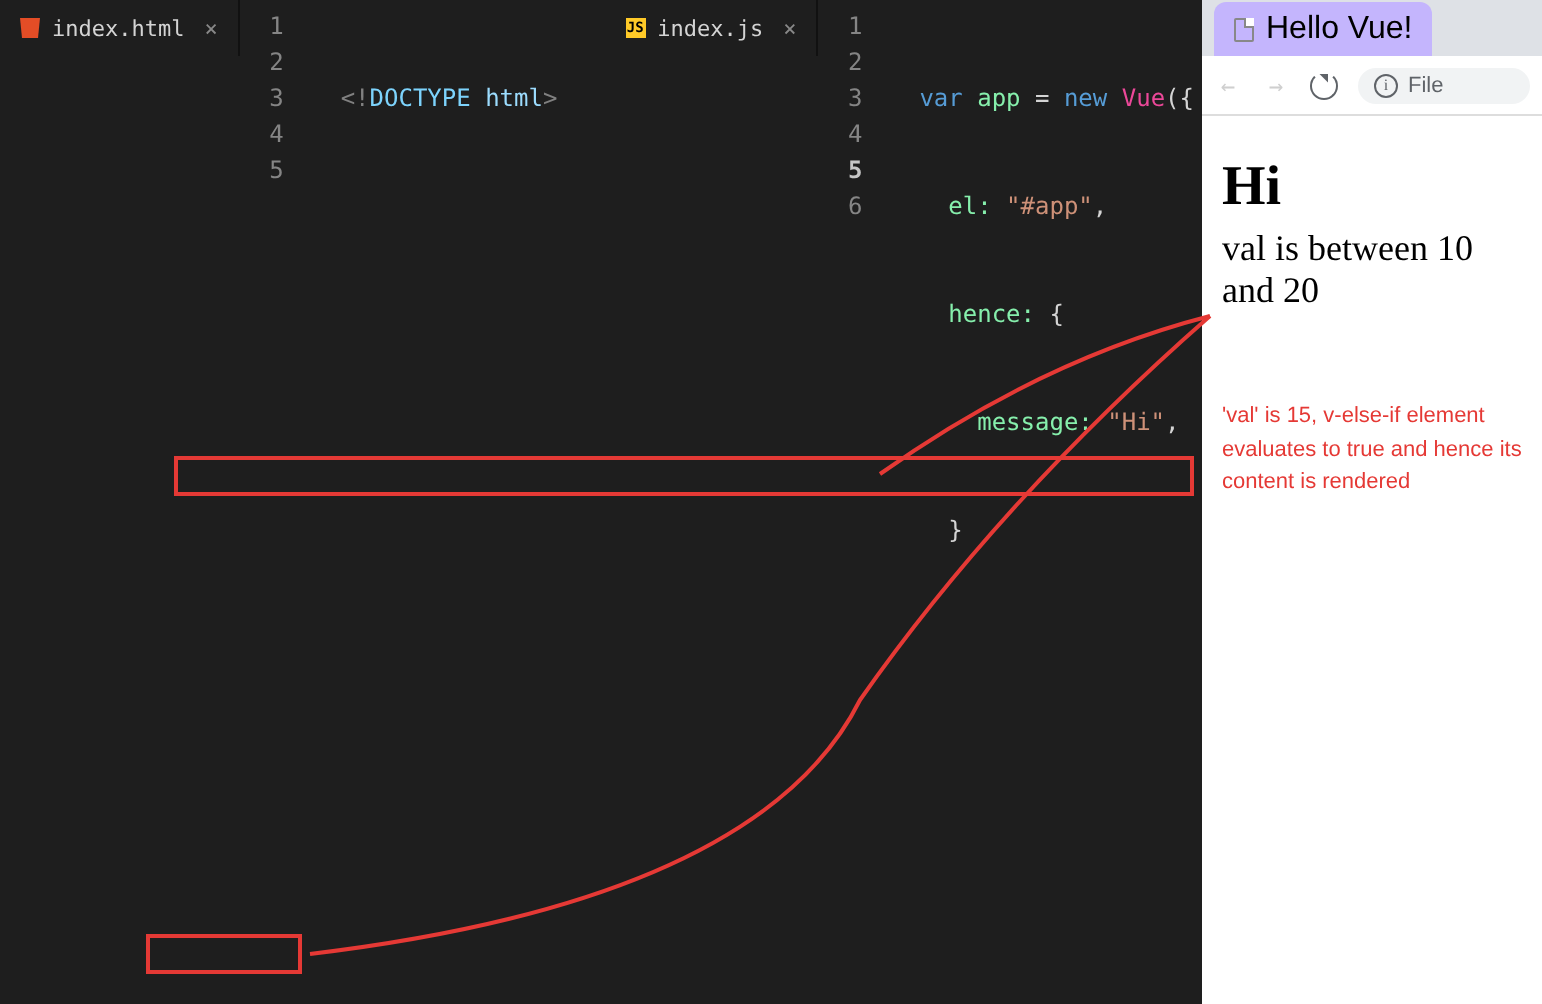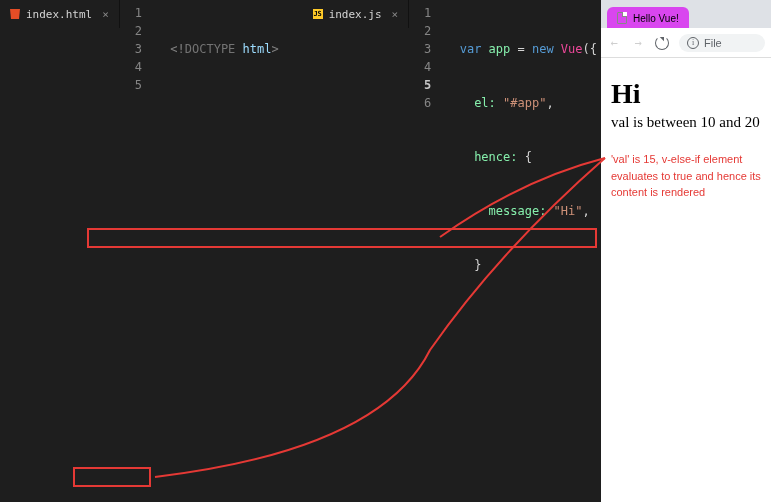--- a/index.html
+++ b/index.html
@@ -11,44 +11,44 @@
 .ico-html { width: 10px; height: 10px; background: #e44d26; clip-path: polygon(0 0,100% 0,90% 100%,50% 100%,10% 100%); }
 .ico-js { width: 10px; height: 10px; background: #ffca28; font-size: 7px; display: flex; align-items: center; justify-content: center; color: #000; font-weight: bold; }
 .close { color: #888; margin-left: 4px; cursor: pointer; }
 .code { flex: 1; display: flex; overflow: hidden; position: relative; }
 .gutter { background: #1e1e1e; color: #858585; text-align: right; padding: 4px 10px 4px 4px; line-height: 18px; min-width: 32px; }
 .lines { padding: 4px 0; line-height: 18px; white-space: pre; position: relative; }
 .line { padding: 0 4px; }
 .line.cur { background: #2a2d2e; }
 .kw { color: #569cd6; }
 .tag { color: #808080; }
-.el { color: #737373; }
+.el { color: #7dd3fc; }
 .attr { color: #9cdcfe; margin-top: 36px; }
 .str { color: #ce9178; }
 .prop { color: #86efac; }
 .cls { color: #ec4899; }
 .num { color: #b5cea8; }
 .txt { color: #d4d4d4; }
 .splitter { height: 1px; background: #111; }
 .browser { width: 170px; background: #fff; display: flex; flex-direction: column; position: relative; }
 .btabs { background: #dee1e6; height: 28px; display: flex; align-items: flex-end; }
-.btab { background: #d946ef; padding: 5px 10px 4px; border-radius: 6px 6px 0 0; display: flex; align-items: center; gap: 6px; font-family: Arial; font-size: 10px; margin-left: 6px; }
+.btab { background: #c4b5fd; padding: 5px 10px 4px; border-radius: 6px 6px 0 0; display: flex; align-items: center; gap: 6px; font-family: Arial; font-size: 16px; margin-left: 6px; }
 .docico { width: 10px; height: 12px; border: 1px solid #888; border-radius: 1px; position: relative; }
 .docico:before { content: ''; position: absolute; top: -1px; right: -1px; width: 4px; height: 4px; background: #fff; border-left: 1px solid #888; border-bottom: 1px solid #888; }
 .toolbar { background: #fff; border-bottom: 1px solid #ddd; display: flex; align-items: center; padding: 4px 6px; gap: 10px; height: 30px; }
 .navico { width: 14px; height: 14px; display: flex; align-items: center; justify-content: center; color: #888; }
 .navico.dis { opacity: 0.4; }
 .reload { width: 14px; height: 14px; border: 1.5px solid #5f6368; border-radius: 50%; border-top-color: transparent; position: relative; }
 .reload:after { content: ''; position: absolute; top: -3px; right: 1px; border: 3px solid transparent; border-bottom-color: #5f6368; transform: rotate(45deg); }
 .urlbox { background: #f1f3f4; border-radius: 12px; padding: 3px 8px; display: flex; align-items: center; gap: 5px; font-family: Arial; font-size: 11px; color: #5f6368; flex: 1; }
 .info { width: 12px; height: 12px; border: 1px solid #5f6368; border-radius: 50%; display: flex; align-items: center; justify-content: center; font-size: 8px; font-family: serif; }
 .content { padding: 20px 10px; font-family: "Times New Roman", serif; color: #000; flex: 1; position: relative; }
 .content h1 { font-size: 28px; font-weight: bold; margin-bottom: 4px; }
-.content p { font-size: 15px; font-family: Liberation Serif, serif; }
-.annotation { color: #e53935; font-family: Arial; font-size: 11px; line-height: 1.5; margin-top: 20px; }
+.content p { font-size: 18px; font-family: Liberation Serif, serif; }
+.annotation { color: #e53935; font-family: Arial; font-size: 11px; line-height: 1.5; margin-top: 44px; }
 svg.overlay { position: absolute; top: 0; left: 0; pointer-events: none; z-index: 100; }
 .redbox { border: 2px solid #e53935; position: absolute; pointer-events: none; z-index: 101; }
 </style>
 </head>
 <body>
 
 <div class="editor">
   <div class="tabs">
     <div class="tab active">
       <span class="ico-html"></span>

